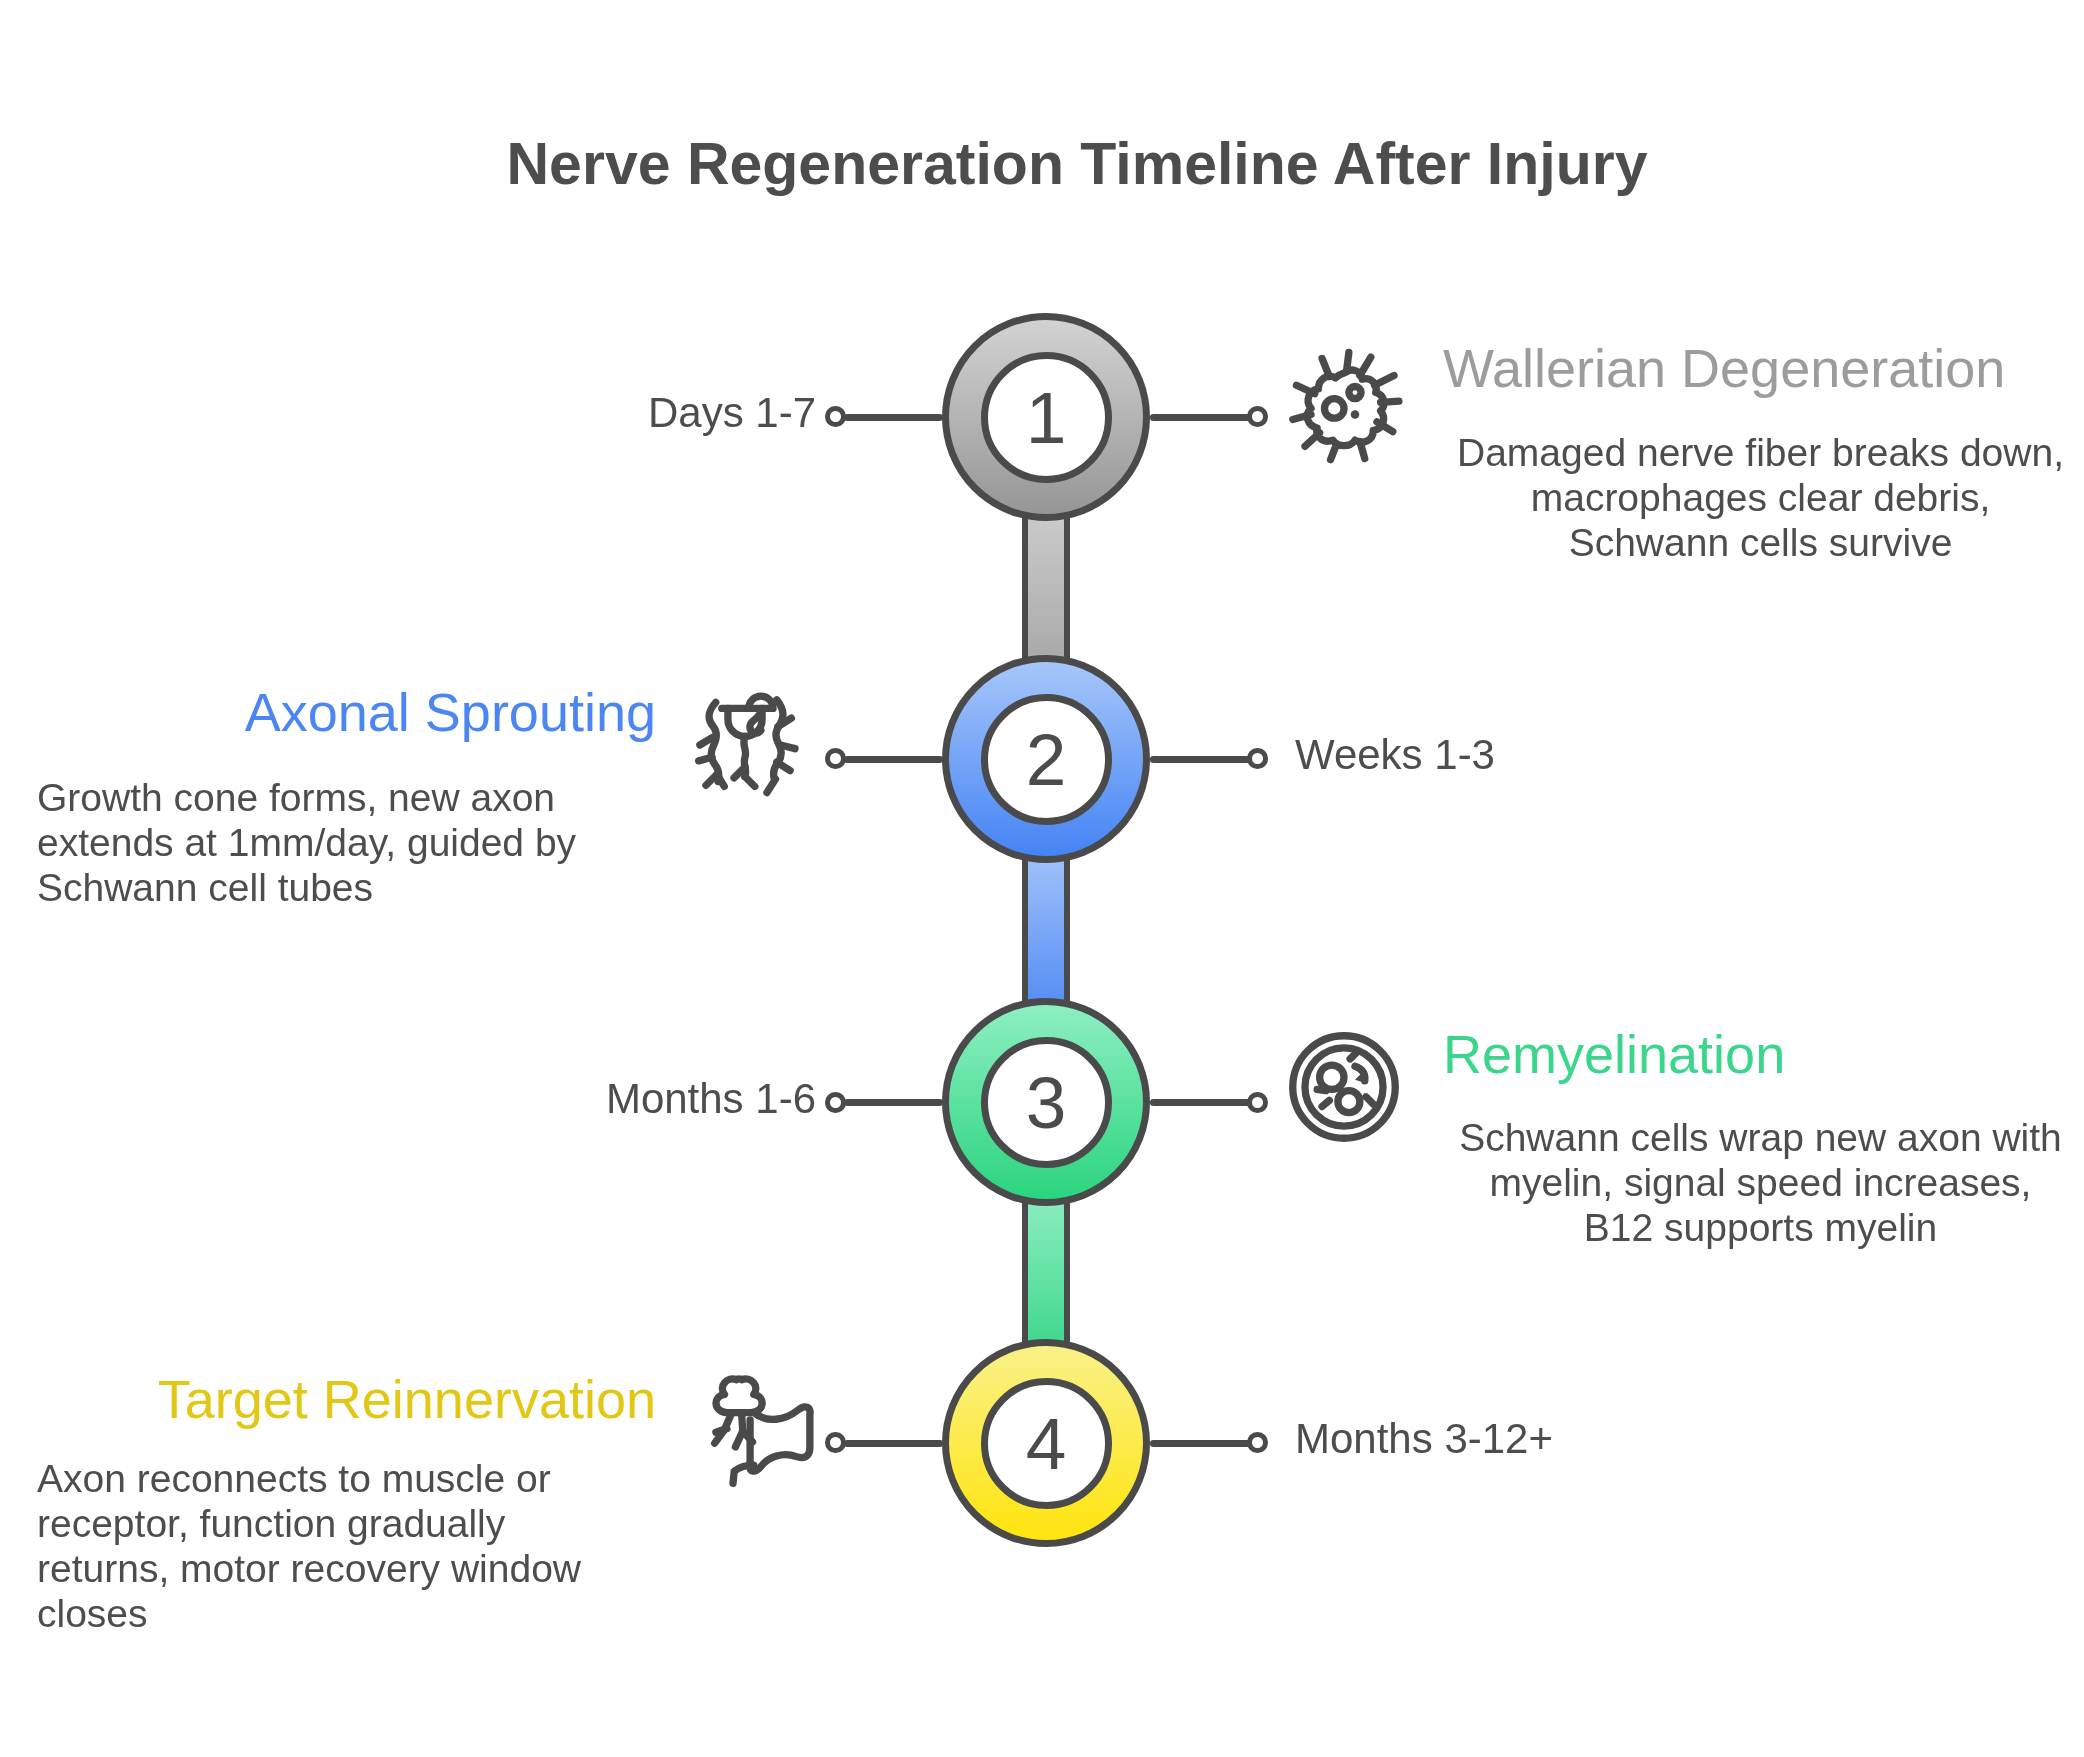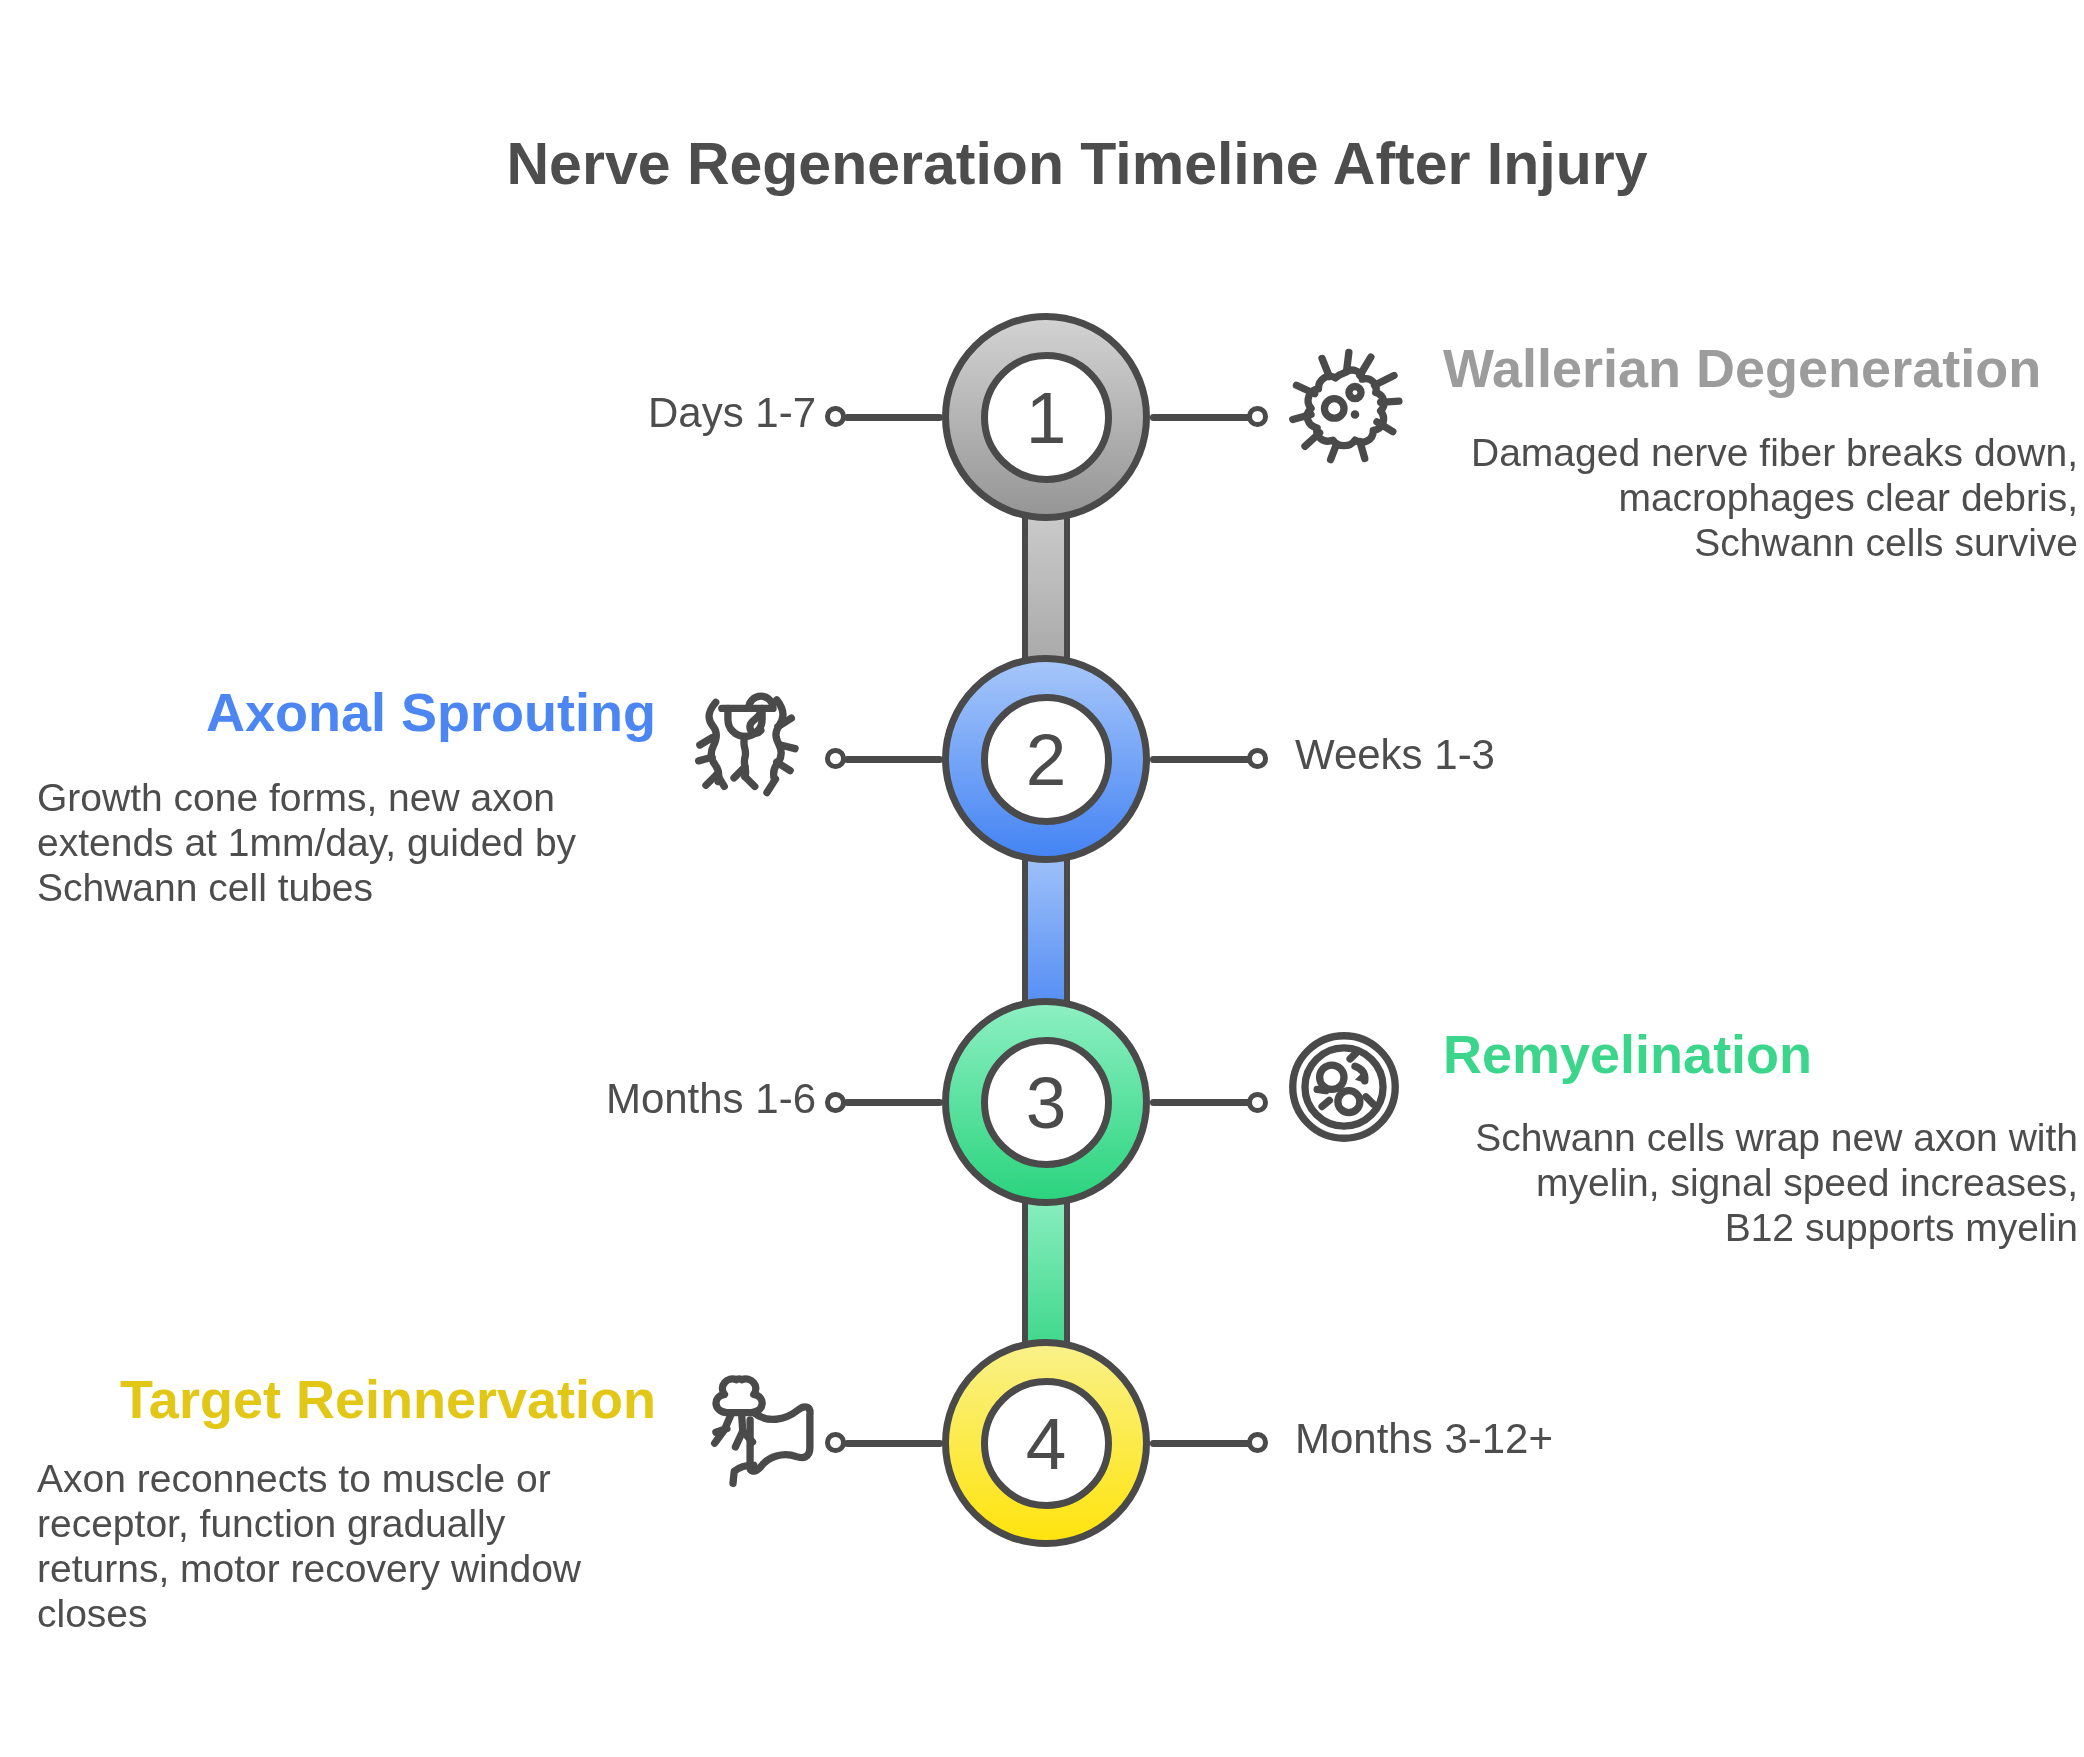--- a/index.html
+++ b/index.html
@@ -47,30 +47,30 @@
   
   .hline{height:6.5px;background:#4a4a4a;border-radius:3.3px;z-index:0;}
   .terminator{
     width:10.6px;height:10.6px;border-radius:50%;
     border:5.7px solid #4a4a4a;background:#ffffff;
   }
   
   .time-label{font-size:42px;font-weight:500;color:#4d4d4d;white-space:nowrap;}
   .time-left{left:421px;width:395px;text-align:right;}
   .time-right{left:1295px;text-align:left;}
-  .stage-heading{font-size:54px;font-weight:700;white-space:nowrap;}
+  .stage-heading{font-size:54px;font-weight:400;white-space:nowrap;}
   .stage-heading.gray{color:#9c9c9c;}
   .stage-heading.blue{color:#4c86f2;}
   .stage-heading.green{color:#3bd58b;}
   .stage-heading.yellow{color:#e2c716;}
   .stage-desc{
     font-size:39px;line-height:45px;color:#4d4d4d;
     white-space:pre-line;
   }
-  .desc-right{left:1443px;width:635px;text-align:right;}
+  .desc-right{left:1443px;width:635px;text-align:center;}
   .desc-left{left:37px;width:619px;text-align:left;}
   .head-right{left:1443px;}
   .head-left{left:49px;width:607px;text-align:right;}
   .icon svg{display:block;}
   .icon path,.icon circle{fill:none;stroke:#4a4a4a;stroke-width:6;stroke-linecap:round;stroke-linejoin:round;}
   .icon .fill{fill:#4a4a4a;stroke:none;}
 </style>
 </head>
 <body>
 

